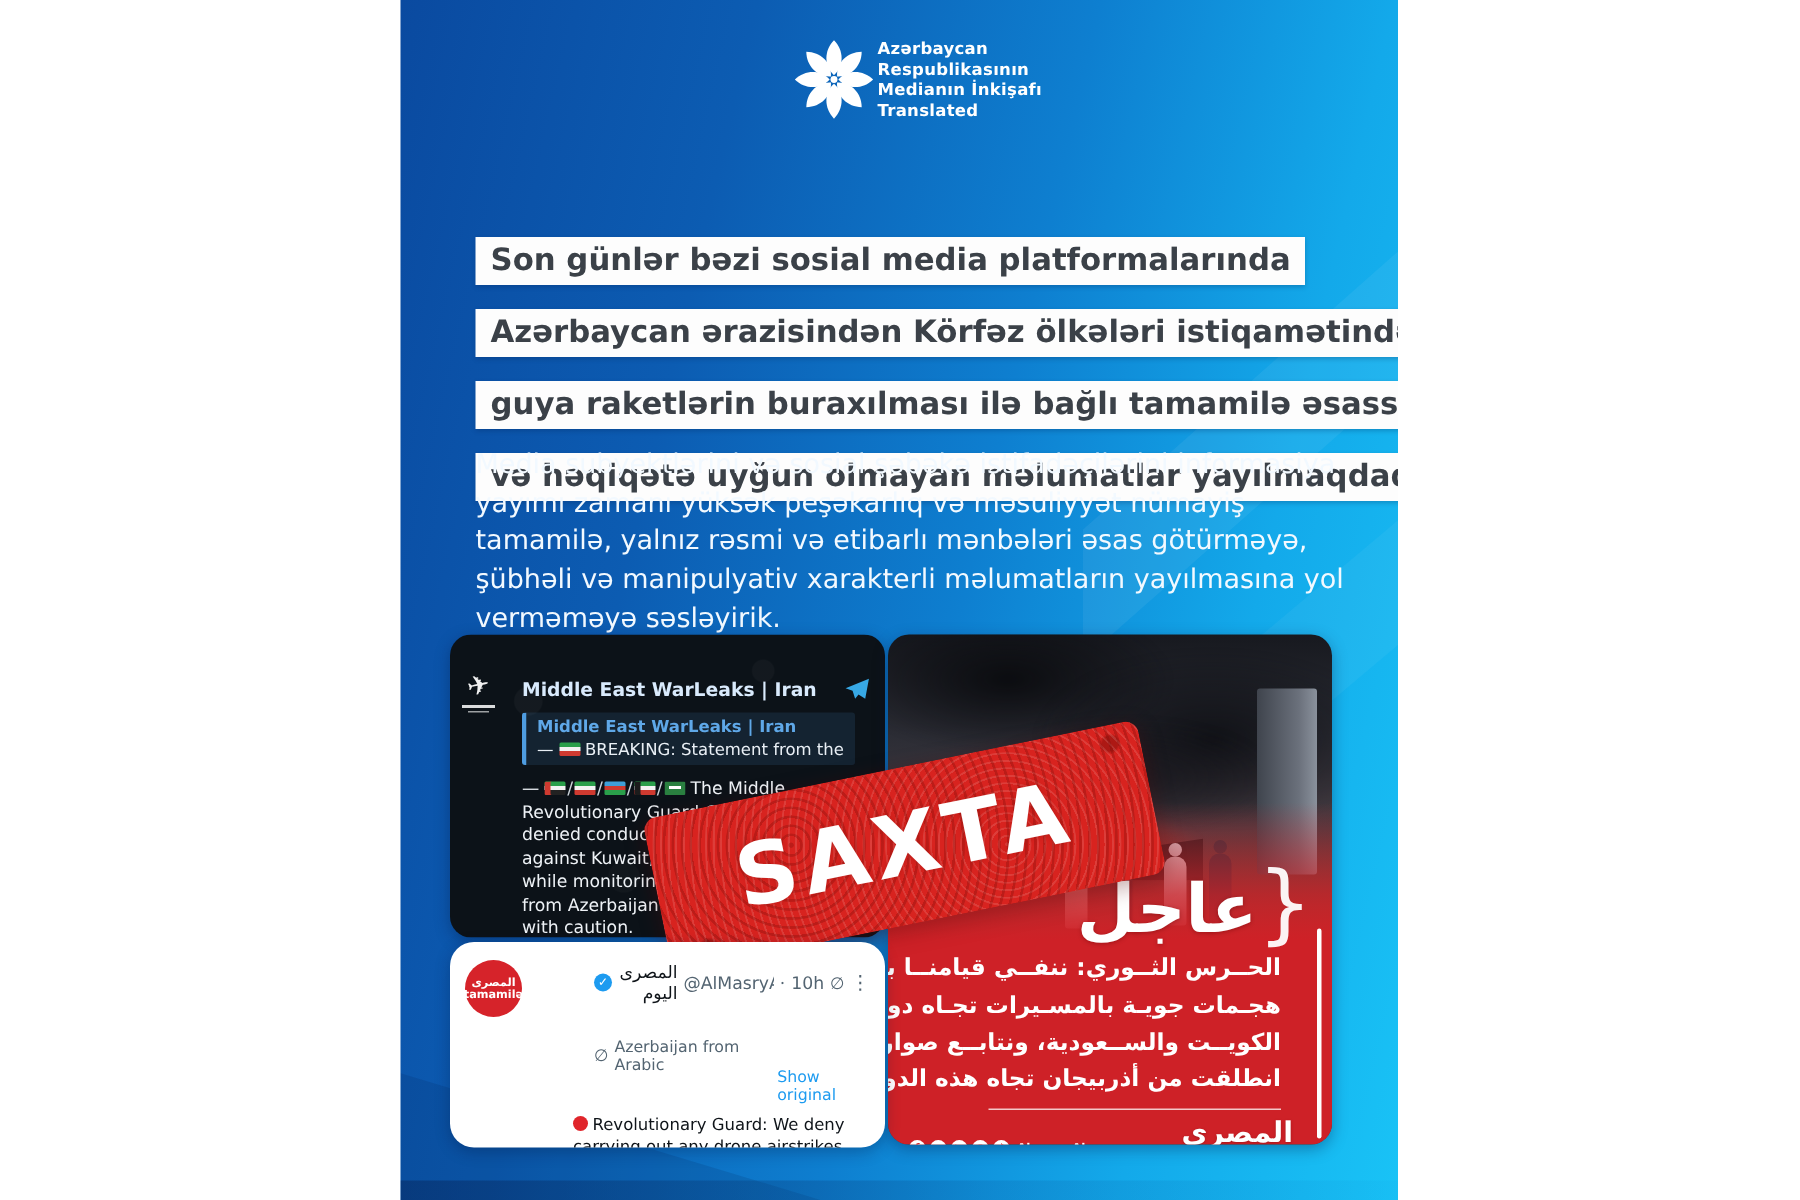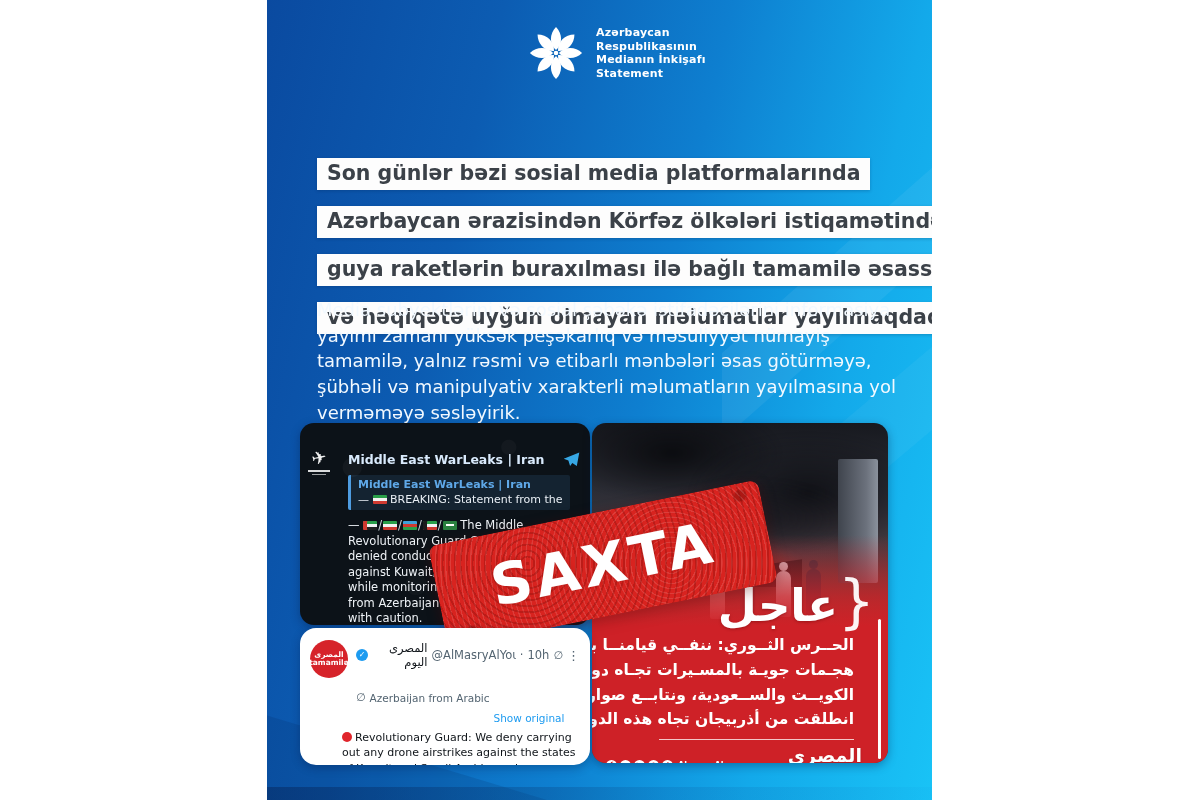--- a/index.html
+++ b/index.html
@@ -13,21 +13,21 @@
   .deco1 { right:-20px; top:150px; width:230px; height:290px; background:rgba(255,255,255,.06);
     clip-path:polygon(100% 0,100% 30%,0 100%,0 70%); }
   .deco2 { right:-20px; top:330px; width:210px; height:260px; background:rgba(255,255,255,.045);
     clip-path:polygon(100% 0,100% 32%,0 100%,0 68%); }
   .deco3 { left:0; bottom:0; width:280px; height:130px; background:rgba(0,25,80,.14);
     clip-path:polygon(0 100%,0 35%,100% 100%); }
   .deco4 { left:0; right:0; bottom:0; height:13px;
     background:linear-gradient(90deg,rgba(6,38,92,.5),rgba(9,90,160,.22) 60%,rgba(20,170,235,.15)); }
 
   
-  .agency { position:absolute; left:260px; top:24px; display:flex; gap:11px; align-items:center; }
+  .agency { position:absolute; left:260px; top:24px; display:flex; align-items:center; }
   .agency svg { width:58px; height:58px; }
   .agency-text { color:#ffffff; font-size:11px; line-height:13.5px; font-weight:600; letter-spacing:.2px; }
 
   .title { position:absolute; left:0; top:90px; width:100%; text-align:center; color:#ffffff;
     font-size:50px; font-weight:800; letter-spacing:11px; }
 
   
   .hl { position:absolute; left:50px; top:158px; display:flex; flex-direction:column; align-items:flex-start; gap:16px; }
   .hl-line { background:#fdfdfd; color:#3b4148; font-size:20.5px; font-weight:700;
     padding:3px 10px 5px 10px; box-shadow:0 1px 3px rgba(0,30,80,.25); white-space:nowrap; }
@@ -92,21 +92,21 @@
   .red-divider { position:absolute; right:34px; top:316px; width:195px; height:1px; background:rgba(255,255,255,.75); }
   .red-bottom { position:absolute; left:14px; right:26px; top:322px; display:flex; justify-content:space-between; align-items:center; }
   .soc { display:flex; align-items:center; gap:3px; }
   .soc .ic { width:11px; height:11px; border-radius:50%; background:#fff; color:#ce2127; font-size:7px; line-height:11px; text-align:center; font-weight:700; }
   .soc .handle { color:#fff; font-size:8px; font-weight:600; margin-left:2px; }
   .outlet-logo { color:#fff; font-size:19px; font-weight:800; direction:rtl; line-height:1.1; text-shadow:0 1px 2px rgba(90,5,5,.35); }
   .vline { position:absolute; right:7px; top:196px; width:3px; height:140px; background:#fff; border-radius:2px; }
 
   
   .tweet-card { position:absolute; left:33px; top:628px; width:290px; height:137px; z-index:4;
-    background:#ffffff; border-radius:16px; overflow:hidden; box-shadow:0 3px 10px rgba(0,20,60,.3); }
+    background:#ffffff; border-radius:16px; overflow:hidden; box-shadow:0 3px 10px rgba(0,20,60,.3);padding-left:40px; }
   .tw-avatar { position:absolute; left:10px; top:12px; width:38px; height:38px; border-radius:50%;
     background:#d6232a; color:#fff; display:flex; flex-direction:column; align-items:center; justify-content:center;
     font-size:7.5px; font-weight:700; line-height:8.5px; direction:rtl; }
   .tw-head { margin:13px 10px 0 56px; display:flex; align-items:center; gap:4px; font-size:11.5px; color:#536471; }
   .tw-name { color:#0f1419; font-weight:400; direction:rtl; }
   .tw-badge { width:12px; height:12px; border-radius:50%; background:#1d9bf0; color:#fff; font-size:8px;
     line-height:12px; text-align:center; flex:0 0 auto; }
   .tw-handle { white-space:nowrap; overflow:hidden; }
   .tw-translate-ic { font-size:11px; }
   .tw-more { margin-left:auto; color:#536471; font-size:13px; }
@@ -167,21 +167,21 @@
           <g transform="rotate(315)">
               <path d="M0,-27 C7,-20 7,-9 0,-3 C-7,-9 -7,-20 0,-27 Z"></path>
             </g>
           <circle cx="0" cy="0" r="2.4"></circle>
         </g>
       </svg>
       <div class="agency-text">
         <div>Azərbaycan</div>
         <div>Respublikasının</div>
         <div>Medianın İnkişafı</div>
-        <div>Statement</div>
+        <div>Translated</div>
       </div>
     </div>
 
 
     <div class="hl">
       <span class="hl-line">Son günlər bəzi sosial media platformalarında</span>
       <span class="hl-line">Azərbaycan ərazisindən Körfəz ölkələri istiqamətində</span>
       <span class="hl-line">guya raketlərin buraxılması ilə bağlı tamamilə əsassız</span>
       <span class="hl-line">və həqiqətə uyğun olmayan məlumatlar yayılmaqdadır.</span>
     </div>

